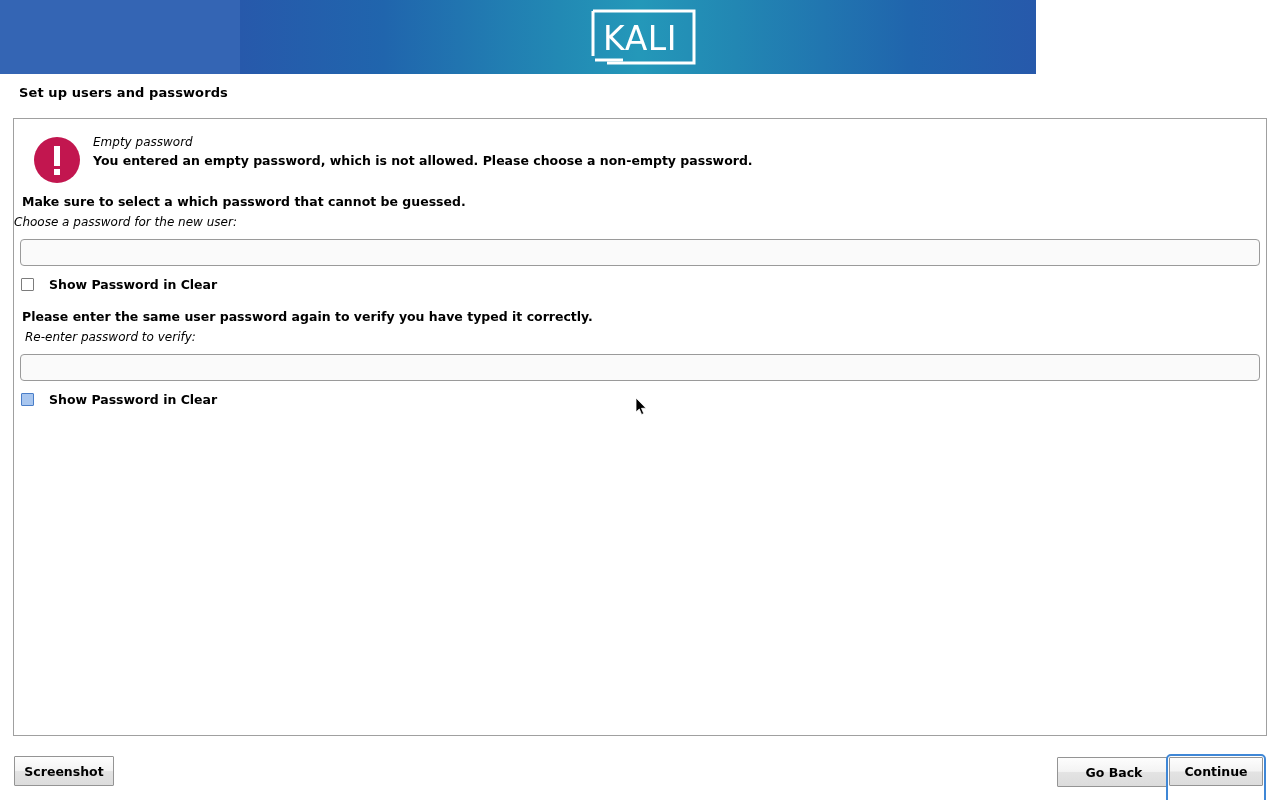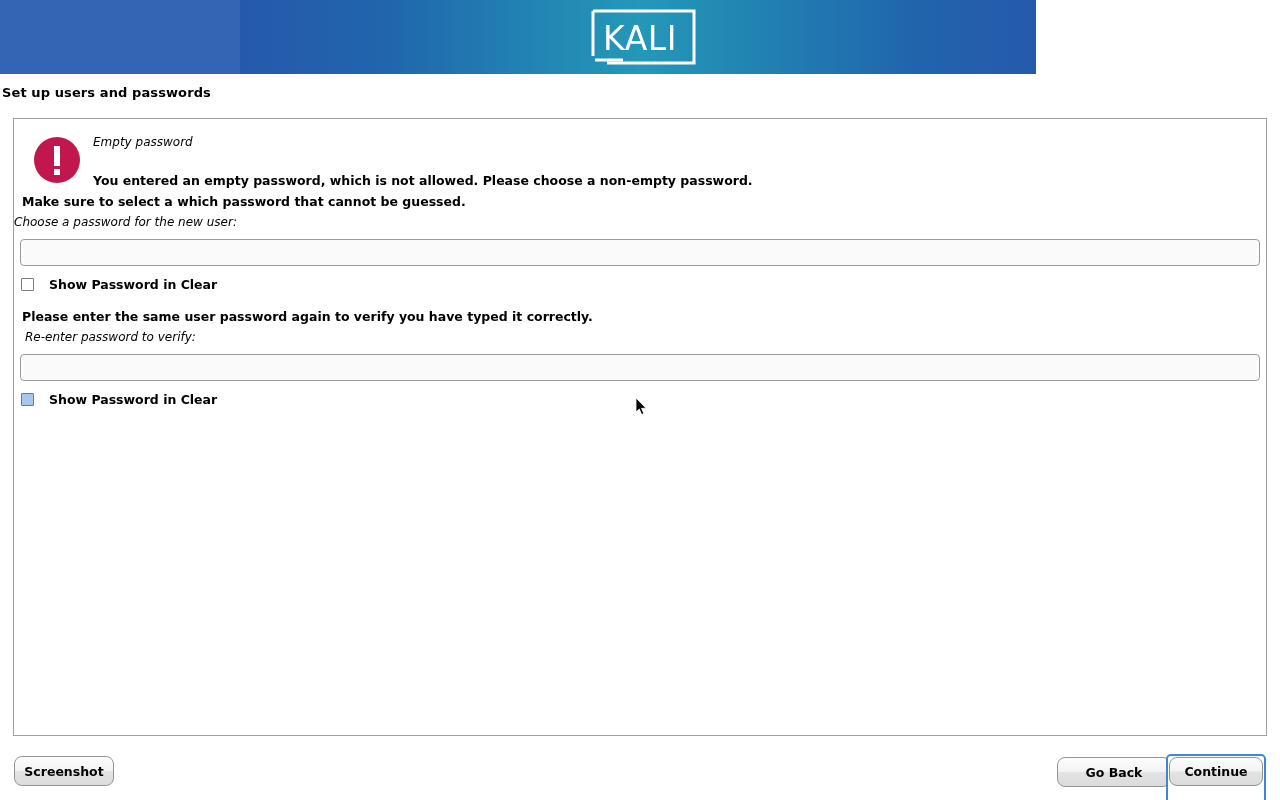--- a/index.html
+++ b/index.html
@@ -32,21 +32,21 @@
        #2759ab 100%);
   }
   .kali-logo {
     position: absolute; left: 583px; top: 8px;
     width: 114px; height: 58px;
   }
   .kali-logo svg { display: block; }
 
   
   .page-title {
-    position: absolute; left: 2px; top: 85px;
+    position: absolute; left: 19px; top: 85px;
     font-size: 13px; font-weight: bold; color: #000000;
     letter-spacing: 0.1px;
   }
 
   
   .panel {
     position: absolute; left: 13px; top: 118px;
     width: 1254px; height: 618px;
     border: 1px solid #a0a0a0;
     background: #ffffff;
@@ -74,21 +74,21 @@
     margin-left: -3px;
     width: 6px; height: 6px;
     background: #ffffff;
   }
   .error-title {
     position: absolute; left: 71px; top: 9px;
     font-size: 12px; font-style: italic; color: #000000;
   }
   .error-desc {
     position: absolute; left: 71px; top: 27px;
-    font-size: 12.5px; font-weight: bold; color: #000000; margin-top: 20px;
+    font-size: 12.5px; font-weight: bold; color: #000000;
   }
 
   
   .form-area {
     position: absolute; left: 0; top: 0;
     width: 1254px;
   }
   .strong-label {
     position: absolute;
     font-size: 12.5px; font-weight: bold; color: #000000;
@@ -125,21 +125,21 @@
     margin-left: 15px;
     font-size: 12.5px; font-weight: bold; color: #000000;
     white-space: nowrap;
   }
 
   
   .btn {
     position: absolute;
     height: 30px;
     border: 1px solid #949494;
-    border-radius: 8px;
+    border-radius: 1px;
     background: linear-gradient(to bottom, #fdfdfd 0%, #f3f3f3 48%, #e3e3e3 52%, #dcdcdc 100%);
     font-family: "DejaVu Sans", "Liberation Sans", sans-serif;
     font-size: 12.5px; font-weight: bold; color: #000000;
     cursor: pointer;
     padding: 0;
   }
   .btn-focus-wrap {
     position: absolute;
     border: 2px solid #3f87d6;
     border-radius: 5px;

